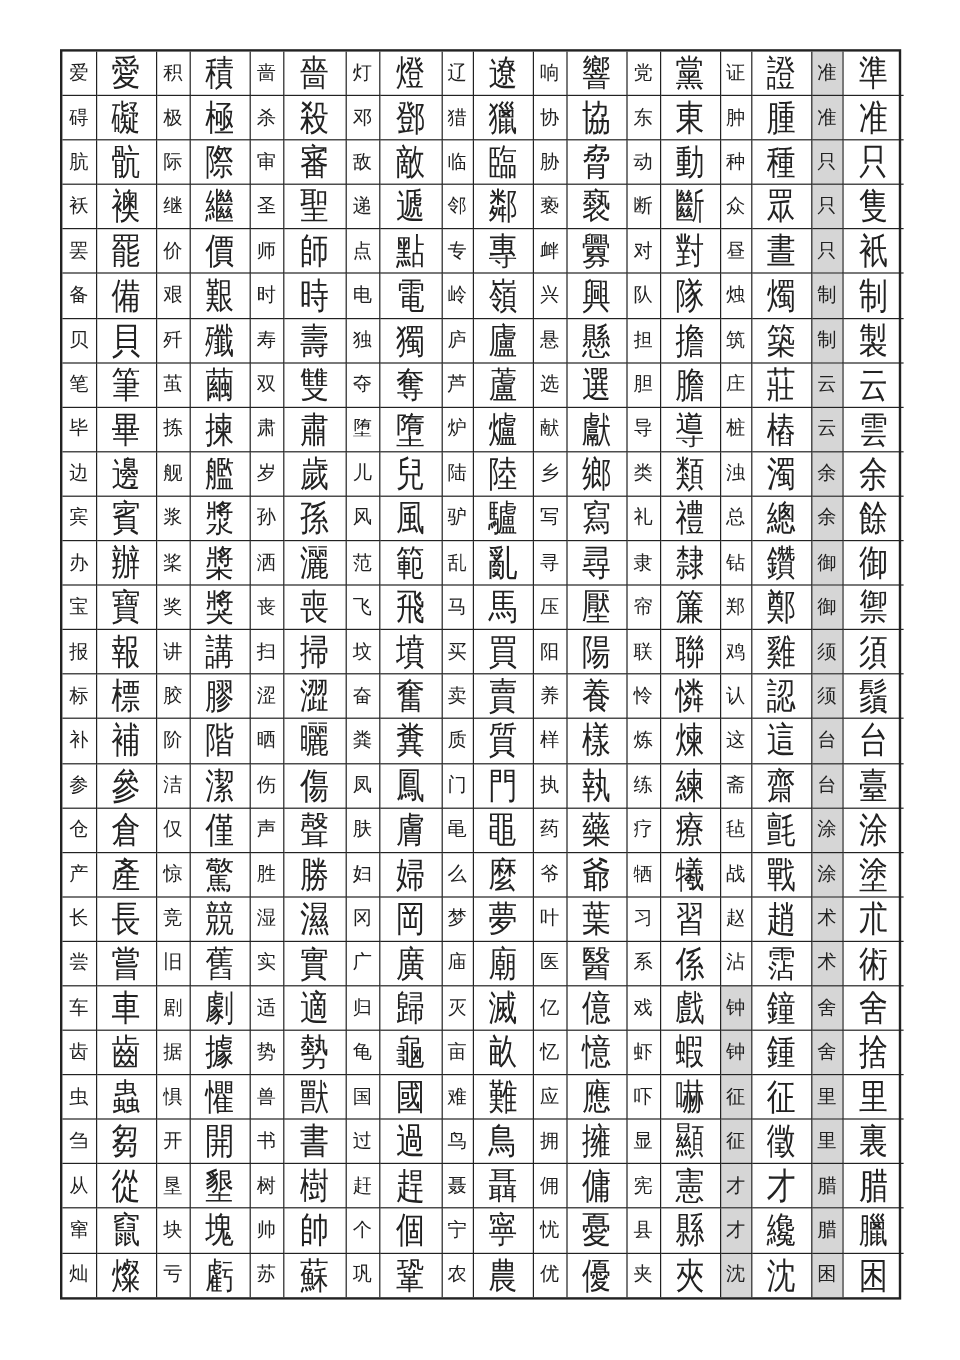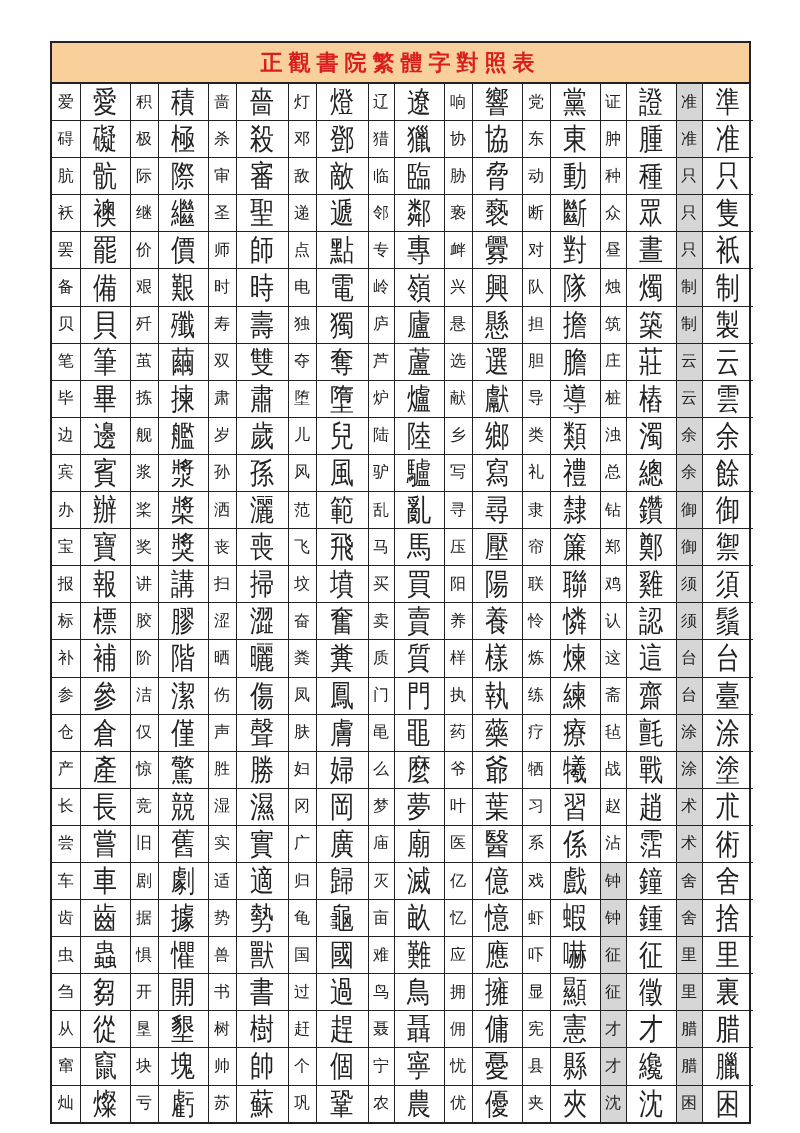--- a/index.html
+++ b/index.html
@@ -15,23 +15,20 @@
   td.grey{background:#d6d6d6;}
   tr:first-child td{border-top:none;}
   tr td:first-child{border-left:none;}
   tr td:last-child{border-right:none;}
   tr:last-child td{border-bottom:none;}
 </style>
 </head>
 <body>
 
 <div class="sheet">
-  <div class="title-bar">
-    <span class="title-text">正觀書院繁體字對照表</span>
-  </div>
   <table>
     <colgroup id="cols">
         <col style="width: 28px;">
         <col style="width: 50px;">
         <col style="width: 28px;">
         <col style="width: 50px;">
         <col style="width: 28px;">
         <col style="width: 52px;">
         <col style="width: 28px;">
         <col style="width: 52px;">

